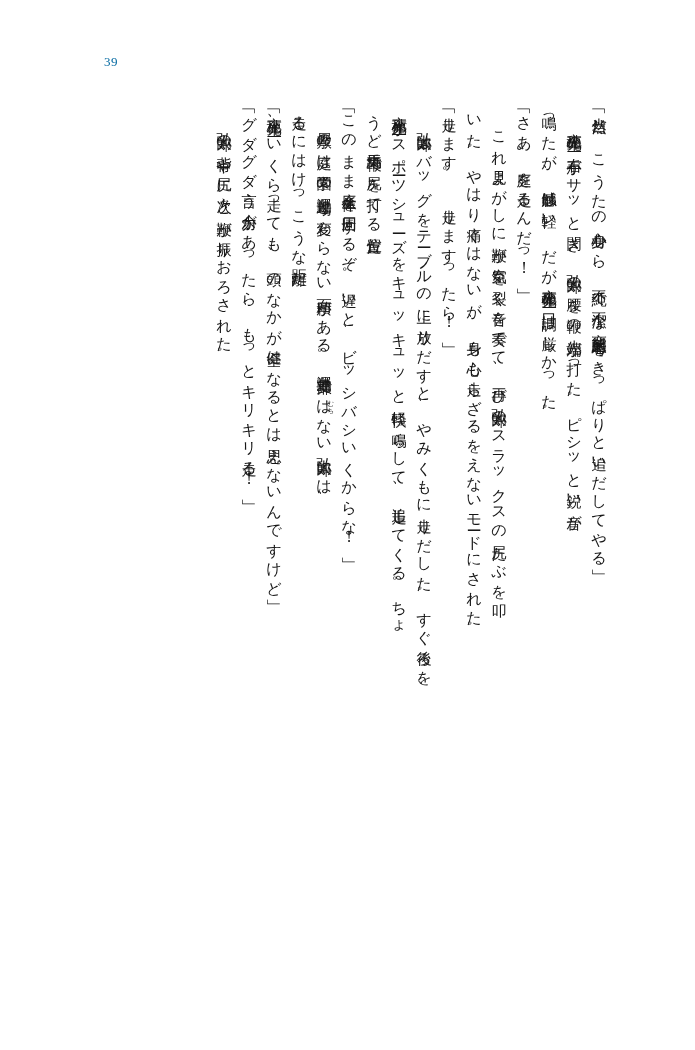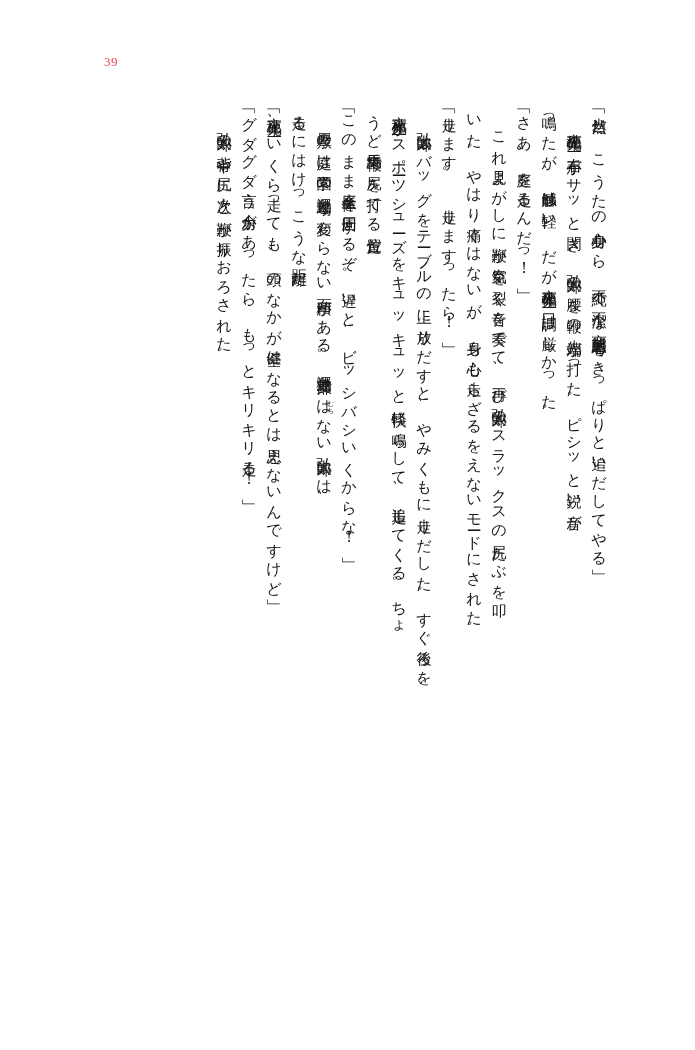--- a/index.html
+++ b/index.html
@@ -21,21 +21,21 @@
     inset: 0;
     background: #ffffff;
   }
 
   .page-number {
     position: absolute;
     top: 54px;
     left: 104px;
     font-size: 13px;
     letter-spacing: 0.5px;
-    color: #ef4444;
+    color: #0369a1;
     font-family: "Liberation Serif", "DejaVu Serif", serif;
   }
 
   
   .body-text {
     position: absolute;
     top: 104px;
     left: 96px;
     width: 510px;
     height: 810px;

